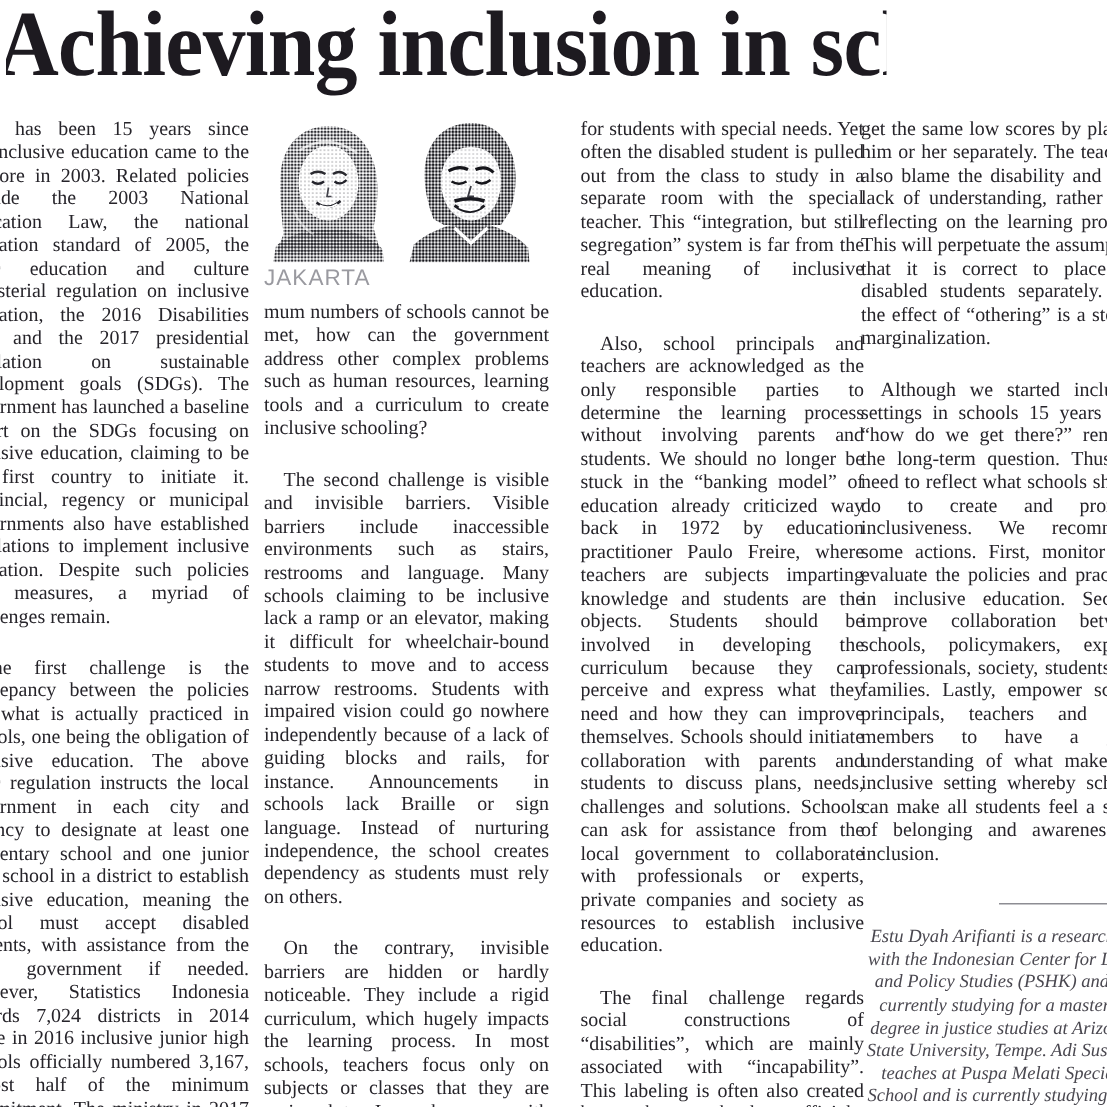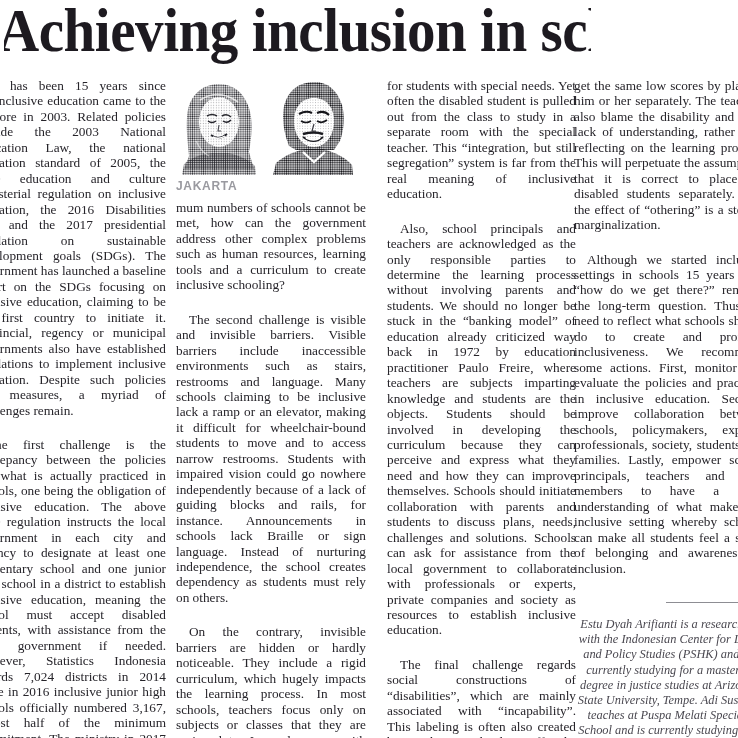--- a/index.html
+++ b/index.html
@@ -109,22 +109,22 @@
     font-family: "Liberation Sans", "DejaVu Sans", sans-serif;
     font-weight: 700;
     font-size: 13.6px;
     line-height: 15.2px;
     color: #141317;
     margin-top: 7px;
     letter-spacing: -0.1px;
   }
   .byline-city {
     font-family: "Liberation Sans", "DejaVu Sans", sans-serif;
-    font-weight: 700;
-    font-size: 12px;
+    font-weight: 400;
+    font-size: 15px;
     line-height: 12px;
     letter-spacing: 0.7px;
     color: #9a9aa0;
     margin-top: 5px;
     margin-bottom: 7px;
   }
 
   
   .bio-rule {
     width: 92px;

